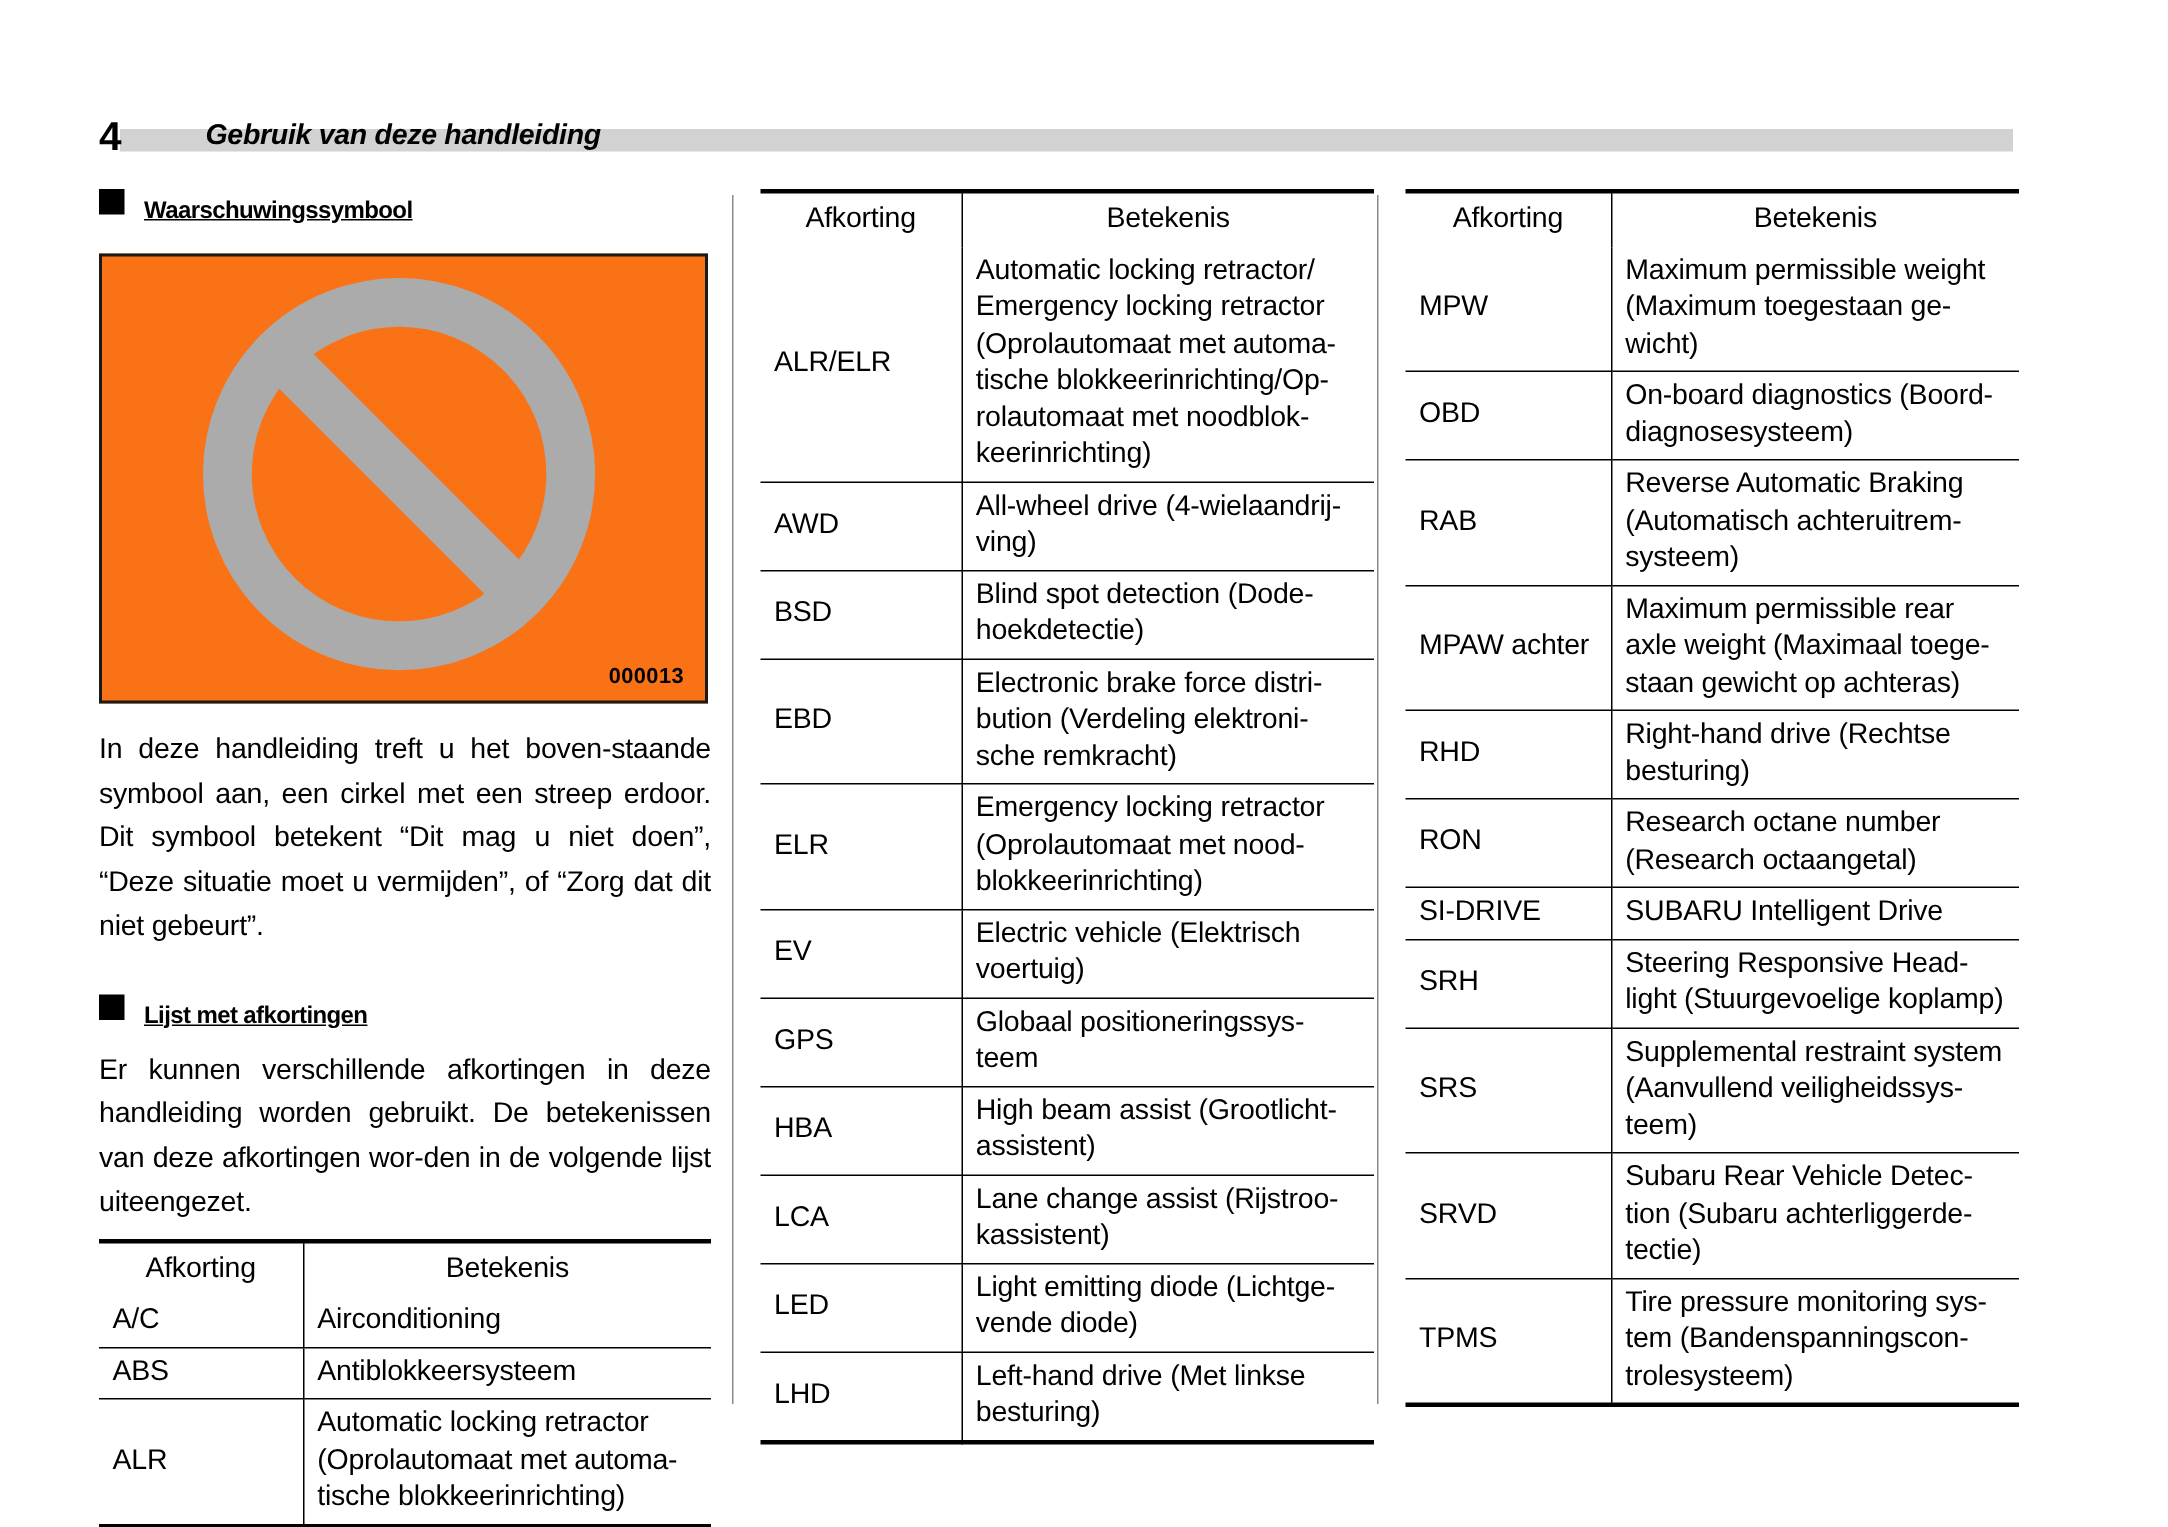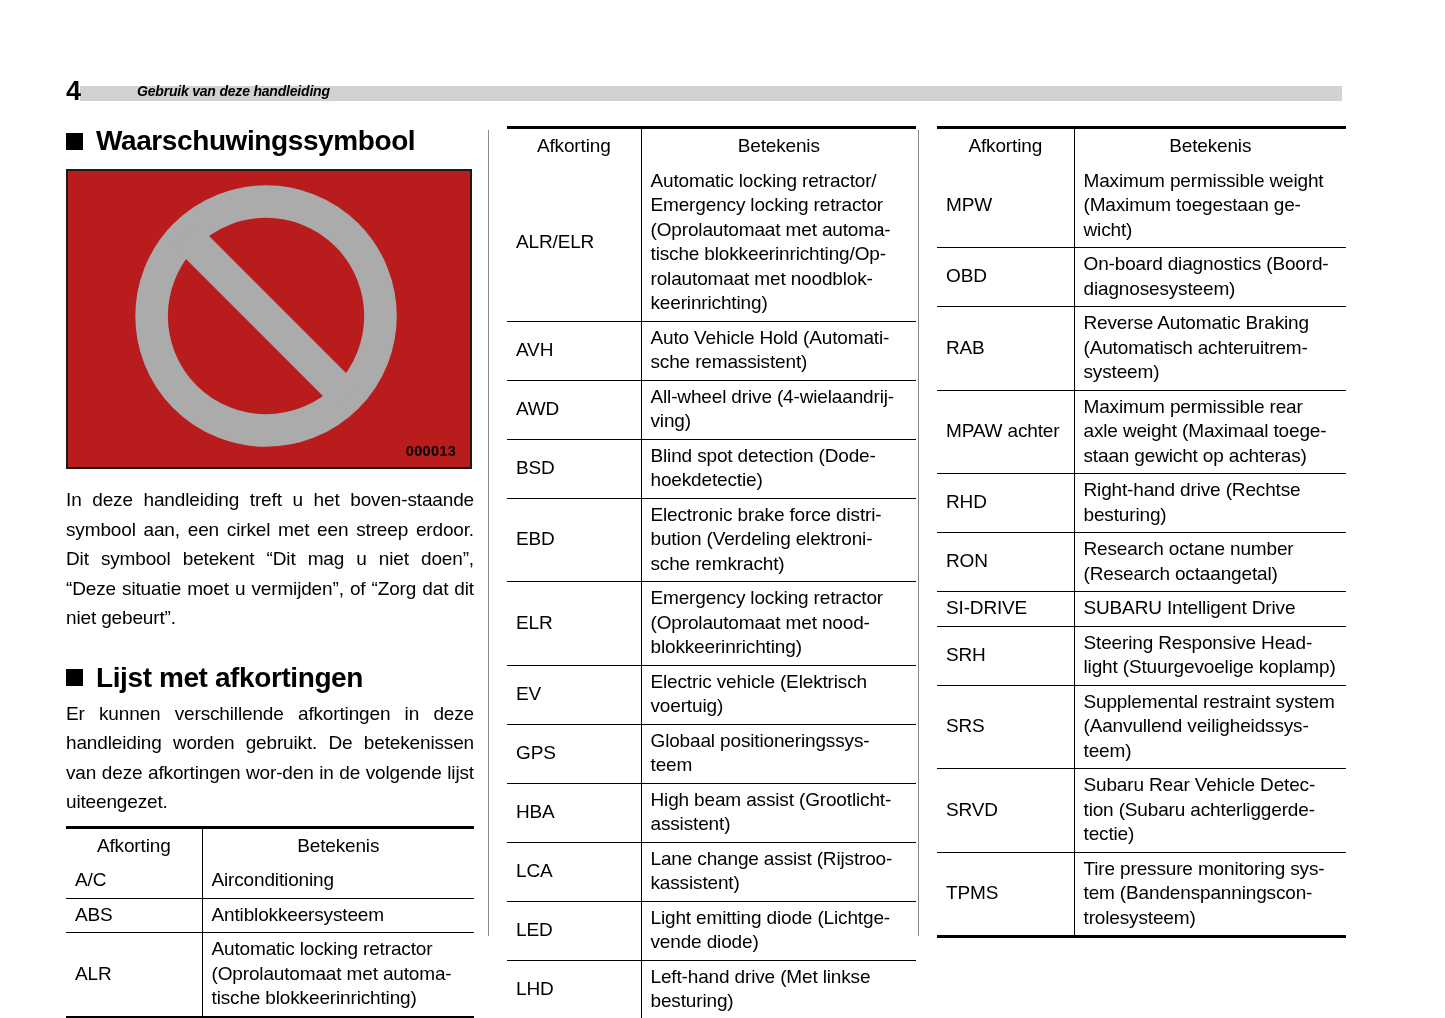--- a/index.html
+++ b/index.html
@@ -42,21 +42,21 @@
     top: 0px;
     font-size: 27px;
     font-weight: bold;
     line-height: 34px;
     letter-spacing: -0.5px;
   }
   .header-title {
     position: absolute;
     left: 137px;
     top: 4px;
-    font-size: 14px;
+    font-size: 19px;
     font-weight: bold;
     font-style: italic;
     line-height: 26px;
     letter-spacing: -0.2px;
     white-space: nowrap;
   }
 
   
   .col-divider {
     position: absolute;
@@ -73,43 +73,44 @@
     position: absolute;
     top: 126px;
   }
   .col-left   { left: 66px;  width: 408px; }
   .col-mid    { left: 507px; width: 409px; }
   .col-right  { left: 937px; width: 409px; }
 
   
   .section-heading {
     display: flex;
-    align-items: center;
-    font-size: 28px;
+    align-items: flex-start;
+    font-size: 16px;
     font-weight: bold;
     line-height: 30px;
     letter-spacing: -0.4px;
+    text-decoration: underline;
   }
   .heading-square {
     display: inline-block;
     width: 17px;
     height: 17px;
     background: #000000;
     margin-right: 13px;
     flex: 0 0 auto;
   }
 
   
   .figure-box {
     position: relative;
     margin-top: 13px;
     width: 406px;
     height: 300px;
     border: 2px solid #1a1a1a;
-    background: #b91c1c;
+    background: #f97316;
     overflow: hidden;
   }
   .figure-svg {
     position: absolute;
     left: 0;
     top: 0;
     width: 100%;
     height: 100%;
   }
   .figure-id {
@@ -254,25 +255,20 @@
           <tr>
             <td class="col-abbr">ALR/ELR</td>
             <td class="meaning">Automatic locking retractor/
 Emergency locking retractor
 (Oprolautomaat met automa-
 tische blokkeerinrichting/Op-
 rolautomaat met noodblok-
 keerinrichting)</td>
           </tr>
           <tr>
-            <td class="col-abbr">AVH</td>
-            <td class="meaning">Auto Vehicle Hold (Automati-
-sche remassistent)</td>
-          </tr>
-          <tr>
             <td class="col-abbr">AWD</td>
             <td class="meaning">All-wheel drive (4-wielaandrij-
 ving)</td>
           </tr>
           <tr>
             <td class="col-abbr">BSD</td>
             <td class="meaning">Blind spot detection (Dode-
 hoekdetectie)</td>
           </tr>
           <tr>

